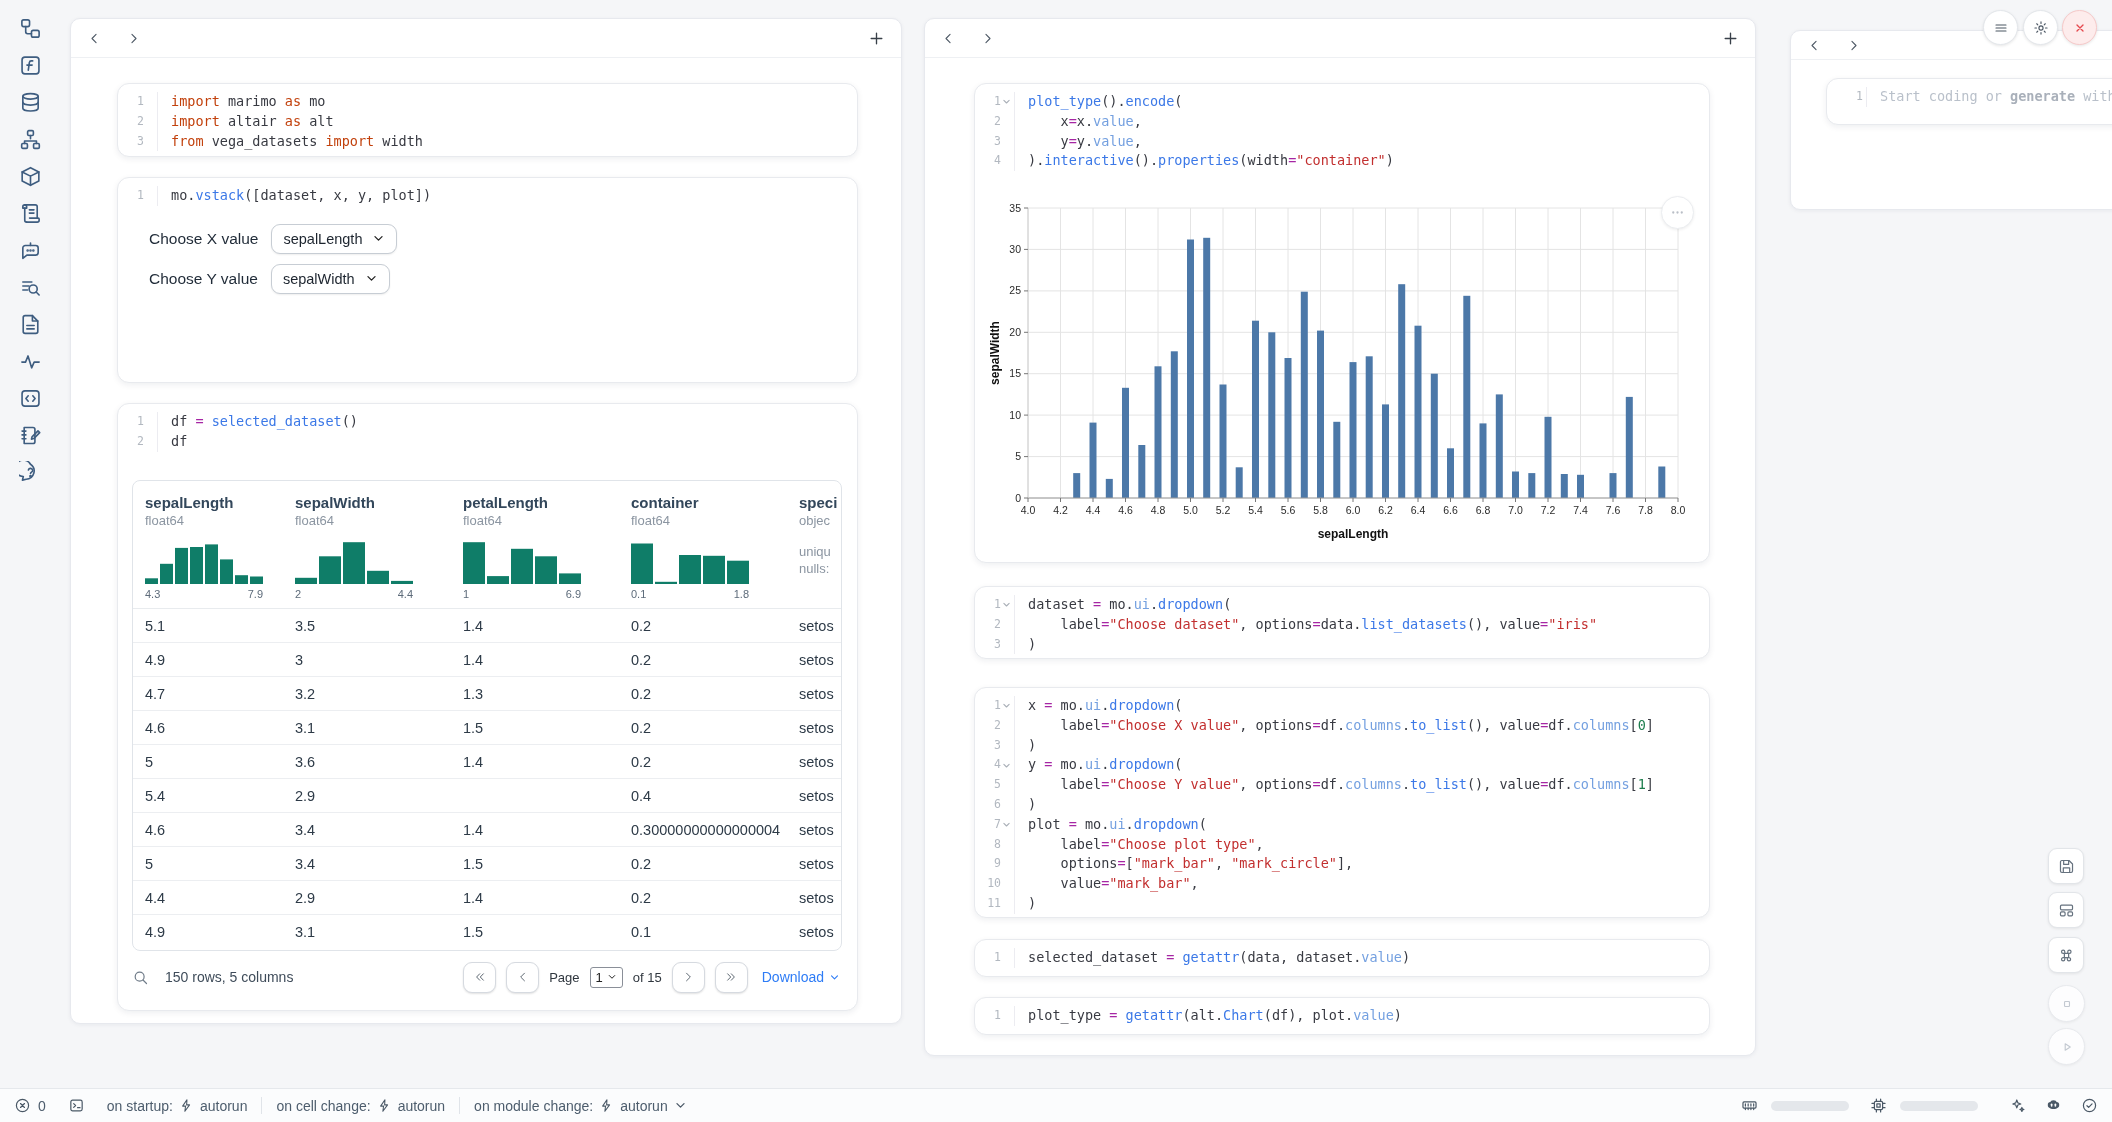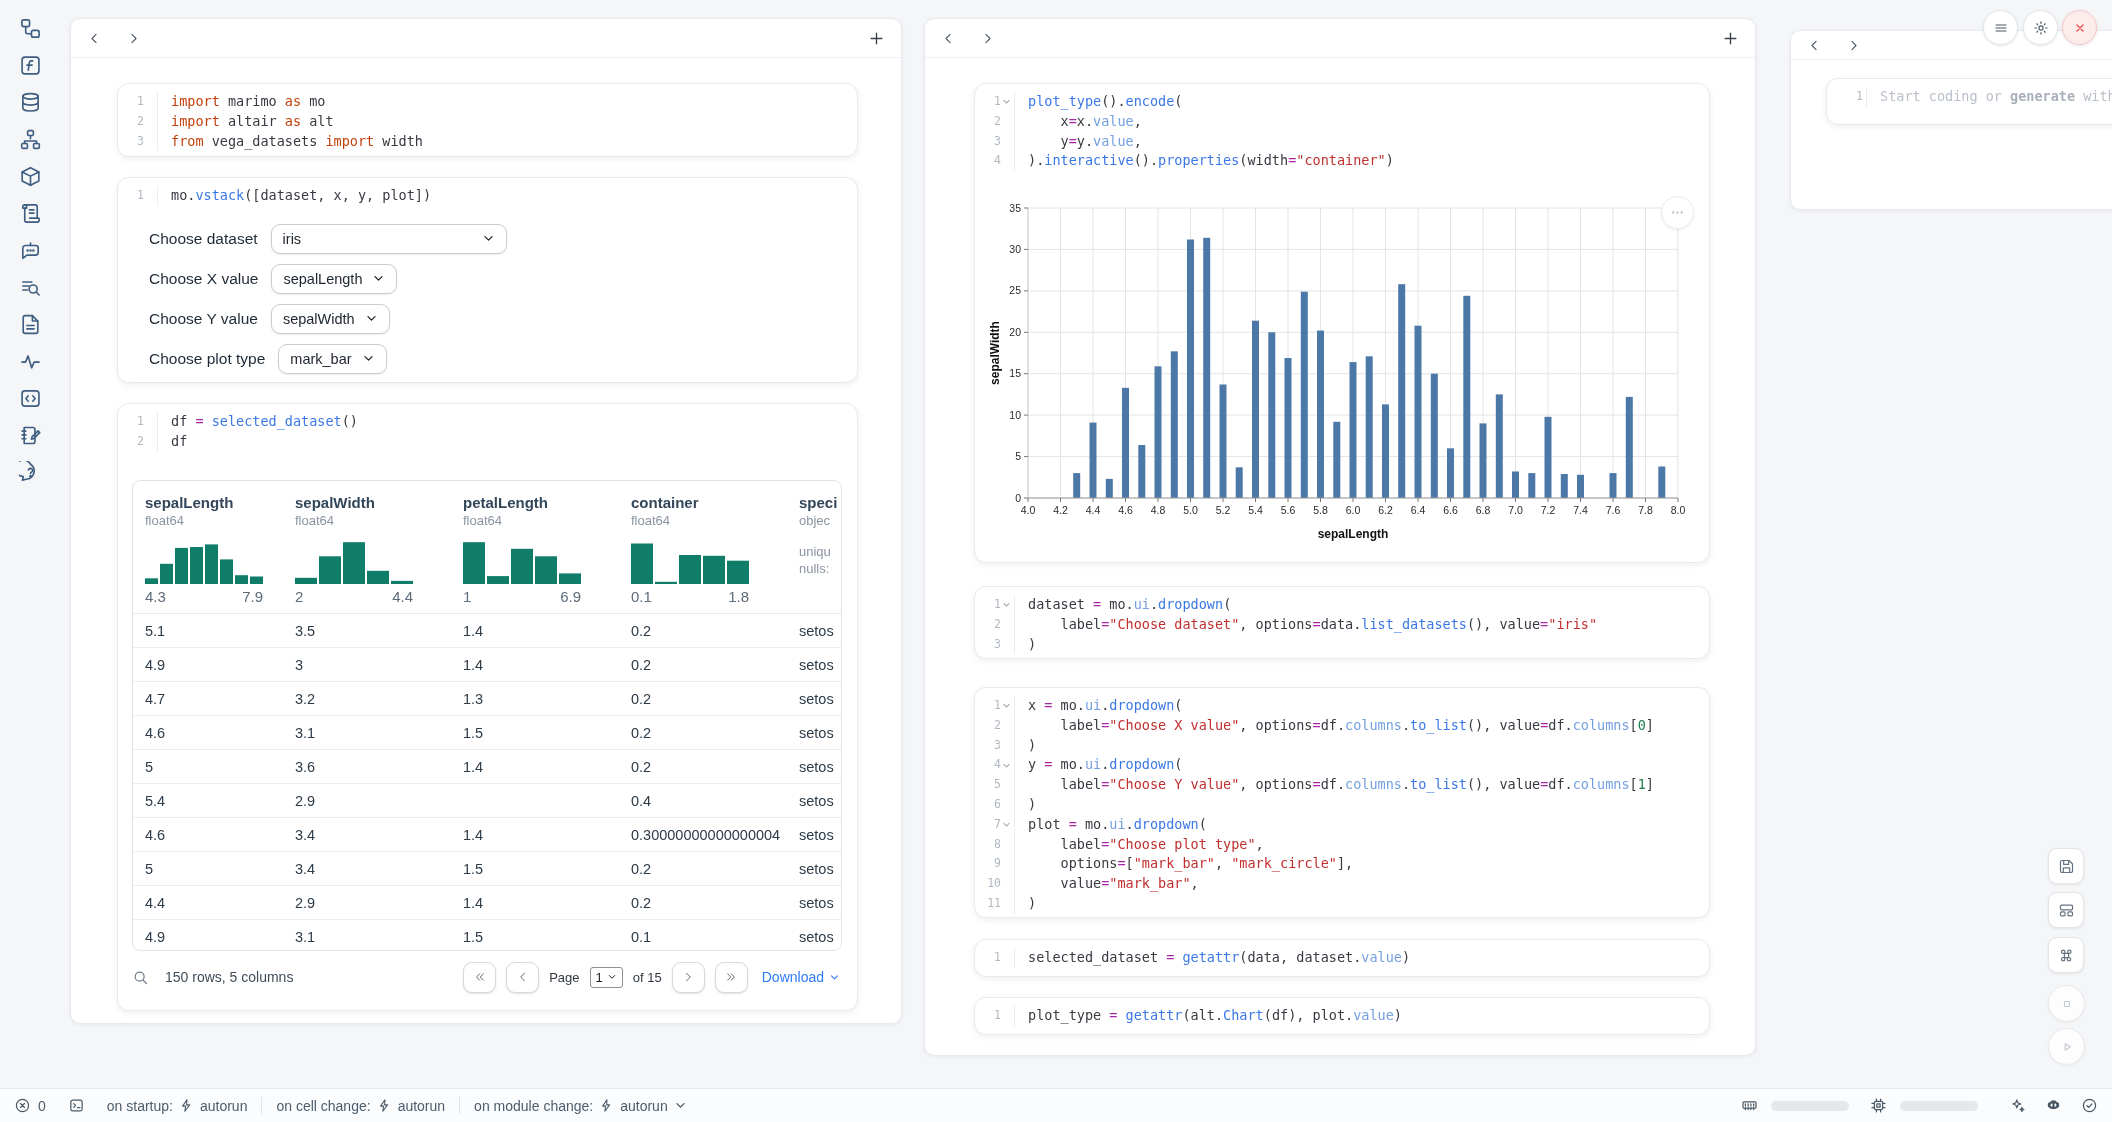--- a/index.html
+++ b/index.html
@@ -41,21 +41,21 @@
   .select .chev svg{width:13px;height:13px}
   .select.wide{width:236px}
   
   .table-card{position:absolute;border:1px solid #e0e4e9;border-radius:8px;overflow:hidden;background:#fff}
   .thead{display:flex;padding:13px 0 0 12px;overflow:hidden}
   .th{flex:0 0 auto;overflow:hidden}
   .th .cname{font-size:15px;font-weight:bold;color:#33475b;white-space:nowrap}
   .th .ctype{font-size:13px;color:#8b95a1;margin-top:2px;white-space:nowrap}
   .th .extra{font-size:13px;color:#8b95a1;margin-top:15px;line-height:17px;white-space:nowrap}
   .th .hist{margin-top:12px}
-  .th .minmax{display:flex;justify-content:space-between;width:118px;font-size:15px;color:#5d6b7a;margin-top:4px;padding-bottom:8px}
+  .th .minmax{display:flex;justify-content:space-between;width:118px;font-size:11px;color:#5d6b7a;margin-top:4px;padding-bottom:8px}
   .trows{border-top:1px solid #e8ebee}
   .tr{display:flex;height:33px;align-items:center;padding-left:12px;border-bottom:1px solid #eceef1;overflow:hidden}
   .tr:last-child{border-bottom:none}
   .td{flex:0 0 auto;font-size:14.5px;color:#2d3a47;white-space:nowrap;overflow:hidden}
   .tfoot{position:absolute;display:flex;align-items:center;gap:10px}
   .tfoot .summary{font-size:14px;color:#3f4c5a;margin-left:6px}
   .pg-btn{width:31px;height:29px;border:1px solid #d6dae0;border-radius:9px;background:#fff;box-shadow:0 1px 2px rgba(0,0,0,.12);display:flex;align-items:center;justify-content:center;color:#5c6670;cursor:pointer}
   .pg-btn svg{width:14px;height:14px}
   .page-lbl{font-size:13px;color:#30373f}
   .page-sel{display:inline-flex;align-items:center;gap:4px;border:1px solid #8a8f98;border-radius:3px;padding:2px 5px;font-size:13px;color:#222;background:#fff;cursor:pointer}
@@ -235,56 +235,34 @@
           <div class="code-line"><span class="gutter"><span>3</span><span class="nofold"></span></span><span class="code-text"><span class="tok-kw">from</span><span class="tok-pl"> vega_datasets </span><span class="tok-kw">import</span><span class="tok-pl"> width</span></span></div>
         </div>
     </div>
 
     <div class="cell" style="left:46px;top:158px;width:739px;height:204px">
       <div class="codeblock">
           <div class="code-line"><span class="gutter"><span>1</span><span class="nofold"></span></span><span class="code-text"><span class="tok-pl">mo.</span><span class="tok-fn">vstack</span><span class="tok-pl">([dataset, x, y, plot])</span></span></div>
         </div>
       <div id="controls-out" style="margin-top:4px">
           <div class="ctrl-row">
-            <span>Choose dataset</span>
-            <span class="select wide">
-              <span>iris</span>
-              <span class="chev">
-                <svg viewBox="0 0 24 24" fill="none" stroke="currentColor" stroke-width="1.7" stroke-linecap="round" stroke-linejoin="round">
-                  <path d="M5.5 8.5 12 15l6.5-6.5" stroke-width="2.4"></path>
-                </svg>
-              </span>
-            </span>
-          </div>
-          <div class="ctrl-row">
             <span>Choose X value</span>
             <span class="select">
               <span>sepalLength</span>
               <span class="chev">
                 <svg viewBox="0 0 24 24" fill="none" stroke="currentColor" stroke-width="1.7" stroke-linecap="round" stroke-linejoin="round">
                   <path d="M5.5 8.5 12 15l6.5-6.5" stroke-width="2.4"></path>
                 </svg>
               </span>
             </span>
           </div>
           <div class="ctrl-row">
             <span>Choose Y value</span>
             <span class="select">
               <span>sepalWidth</span>
-              <span class="chev">
-                <svg viewBox="0 0 24 24" fill="none" stroke="currentColor" stroke-width="1.7" stroke-linecap="round" stroke-linejoin="round">
-                  <path d="M5.5 8.5 12 15l6.5-6.5" stroke-width="2.4"></path>
-                </svg>
-              </span>
-            </span>
-          </div>
-          <div class="ctrl-row">
-            <span>Choose plot type</span>
-            <span class="select">
-              <span>mark_bar</span>
               <span class="chev">
                 <svg viewBox="0 0 24 24" fill="none" stroke="currentColor" stroke-width="1.7" stroke-linecap="round" stroke-linejoin="round">
                   <path d="M5.5 8.5 12 15l6.5-6.5" stroke-width="2.4"></path>
                 </svg>
               </span>
             </span>
           </div>
         </div>
     </div>
 

